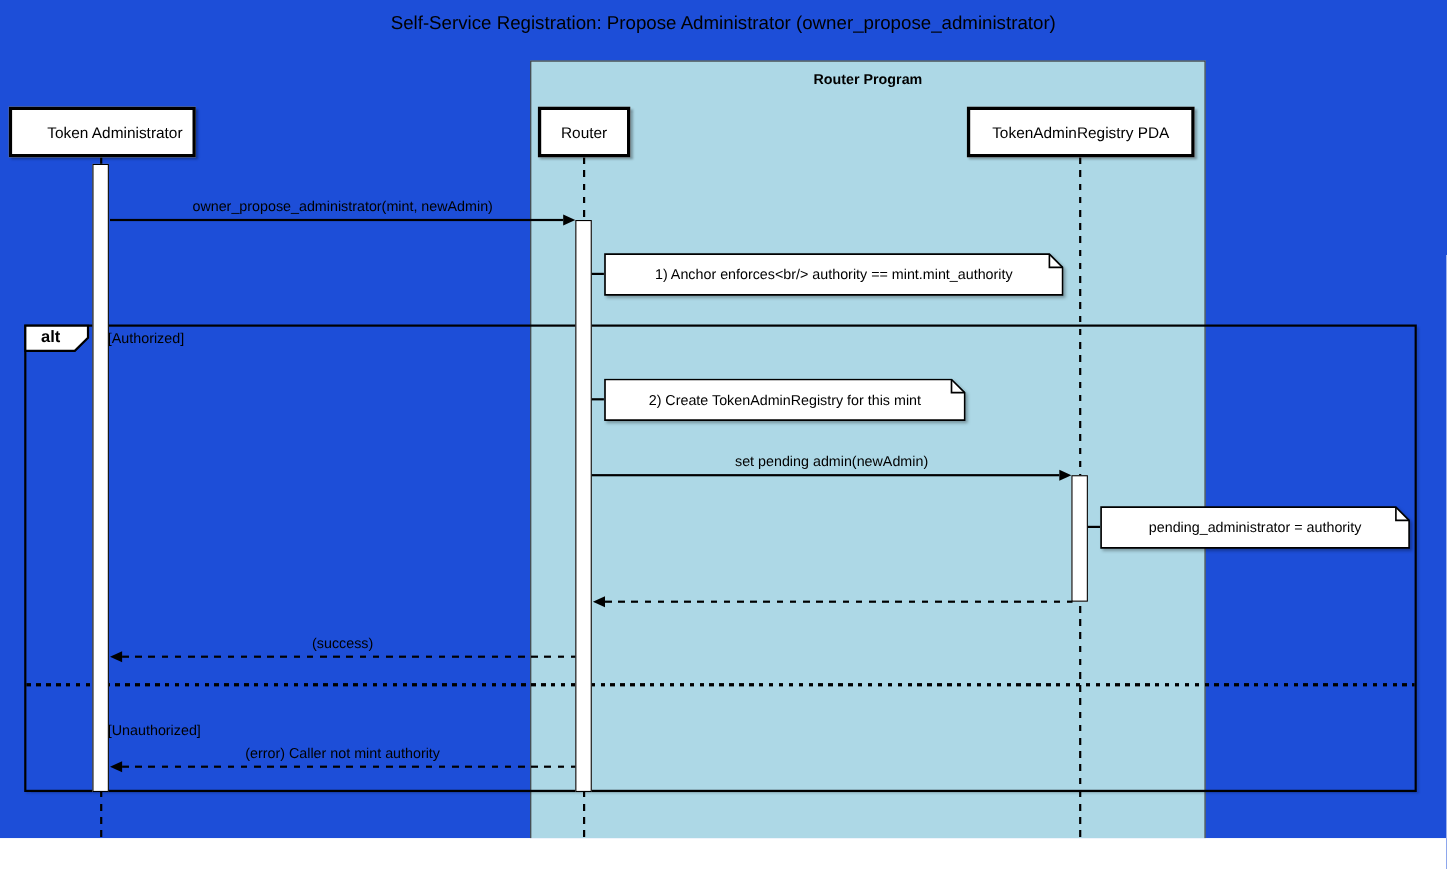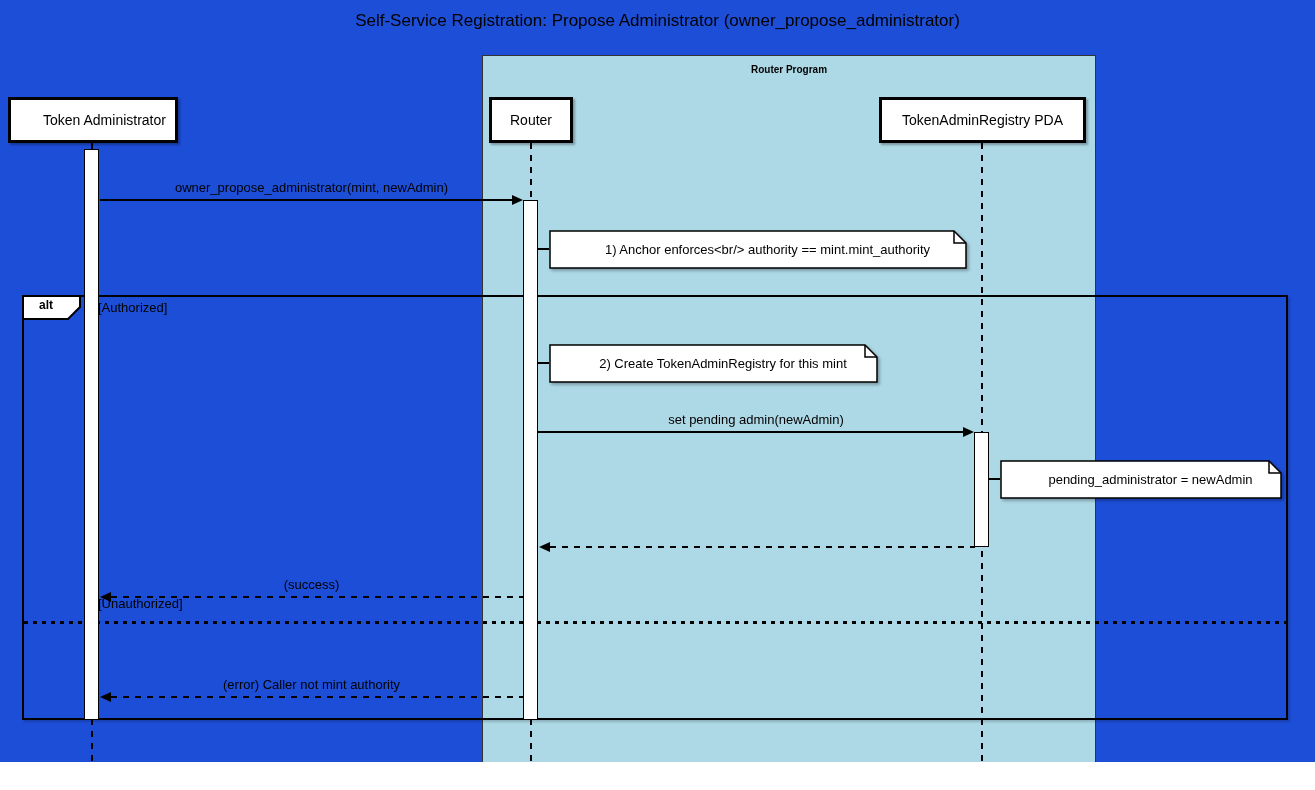--- a/index.html
+++ b/index.html
@@ -10,39 +10,39 @@
   .abs{position:absolute;}
   .title{
     top:11px;left:0;width:100%;text-align:center;font-size:17px;z-index:1;
   }
   .boundary{
     left:482px;top:55px;width:614px;height:724px;background:#ADD8E6;
     border:1px solid #333;box-sizing:border-box;z-index:0;
   }
   .boundary-label{
     left:482px;top:64px;width:614px;text-align:center;
-    font-weight:bold;font-size:10px;z-index:1;
+    font-weight:bold;font-size:13px;z-index:1;
   }
   .lifeline{
     width:2px;background:repeating-linear-gradient(180deg,#000 0 6px,transparent 6px 12px);
     z-index:1;
   }
   .frame{
     left:22px;top:295px;width:1266px;height:425px;border:2px solid #000;
     box-sizing:border-box;background:transparent;z-index:2;
     box-shadow:2px 2px 2px rgba(0,0,0,0.18);
   }
   .frame-divider{
     left:24px;top:621px;width:1262px;height:3px;z-index:2;
     background:repeating-linear-gradient(90deg,#000 0 4px,transparent 4px 9px);
   }
   .pentagon{left:22px;top:295px;z-index:3;}
   .pentagon-label{
     left:22px;top:298px;width:48px;text-align:center;
-    font-weight:bold;font-size:12px;z-index:4;
+    font-weight:bold;font-size:15px;z-index:4;
   }
   .condition{font-weight:normal;font-size:13px;z-index:3;}
   .activation{
     width:15px;background:#fff;border:1.5px solid #000;box-sizing:border-box;z-index:3;
   }
   .participant{
     background:#fff;border:3px solid #000;box-sizing:border-box;z-index:4;
     display:flex;align-items:center;justify-content:center;font-size:14px;
     box-shadow:2px 2px 2px rgba(0,0,0,0.3);text-align:center;
   }
@@ -55,21 +55,21 @@
     font-size:13px;text-align:center;z-index:4;white-space:nowrap;
   }
   .arrow-right{
     width:0;height:0;border-top:5px solid transparent;border-bottom:5px solid transparent;
     border-left:11px solid #000;z-index:5;
   }
   .arrow-left{
     width:0;height:0;border-top:5px solid transparent;border-bottom:5px solid transparent;
     border-right:11px solid #000;z-index:5;
   }
-  .note{z-index:6;padding-left:19px;}
+  .note{z-index:6;}
   .note svg{position:absolute;left:0;top:0;filter:drop-shadow(2px 2px 1.5px rgba(0,0,0,0.3));}
   .note-text{
     position:absolute;left:0;top:0;width:100%;height:100%;
     display:flex;align-items:center;justify-content:center;
     font-size:13px;white-space:nowrap;
   }
   .note-connector{height:2px;background:#000;z-index:5;}
 </style>
 </head>
 <body>
@@ -85,21 +85,21 @@
   <div class="abs lifeline" style="left:530px;top:143px;height:632px;"></div>
   <div class="abs lifeline" style="left:981px;top:143px;height:632px;"></div>
 
   <div class="abs frame"></div>
   <div class="abs frame-divider"></div>
   <svg class="abs pentagon" width="60" height="26">
     <path d="M1,1 L58,1 L58,12 L46,24 L1,24 Z" fill="#ffffff" stroke="#000000" stroke-width="2"></path>
   </svg>
   <div class="abs pentagon-label">alt</div>
   <div class="abs condition" style="left:98px;top:300px;">[Authorized]</div>
-  <div class="abs condition" style="left:98px;top:596px;">[Unauthorized]</div>
+  <div class="abs condition" style="left:98px;top:656px;">[Unauthorized]</div>
 
   <div class="abs activation" style="left:84px;top:149px;height:571px;"></div>
   <div class="abs activation" style="left:523px;top:200px;height:520px;"></div>
   <div class="abs activation" style="left:974px;top:432px;height:115px;"></div>
 
   <div class="abs participant" style="left:8px;top:97px;width:170px;height:46px;padding-left:23px;">
     <span>Token Administrator</span>
   </div>
   <div class="abs participant" style="left:489px;top:97px;width:84px;height:46px;">
     <span>Router</span>
@@ -133,21 +133,21 @@
   <div class="abs msg-label" style="left:538px;top:412px;width:436px;">set pending admin(newAdmin)</div>
   <div class="abs msg-line-solid" style="left:538px;top:431px;width:425px;"></div>
   <div class="abs arrow-right" style="left:963px;top:427px;"></div>
 
   <div class="abs note-connector" style="left:989px;top:478px;width:11px;"></div>
   <div class="abs note" style="left:1000px;top:460px;width:282px;height:39px;">
     <svg width="282" height="39">
       <path d="M1,1 L269,1 L281,13 L281,38 L1,38 Z" fill="#ffffff" stroke="#000000" stroke-width="1.5"></path>
       <path d="M269,1 L269,13 L281,13" fill="none" stroke="#000000" stroke-width="1.5"></path>
     </svg>
-    <span class="note-text">pending_administrator = newAdmin</span>
+    <span class="note-text">pending_administrator = authority</span>
   </div>
 
   <div class="abs arrow-left" style="left:539px;top:542px;"></div>
   <div class="abs msg-line-dashed" style="left:550px;top:546px;width:425px;"></div>
 
   <div class="abs msg-label" style="left:100px;top:577px;width:423px;">(success)</div>
   <div class="abs arrow-left" style="left:100px;top:592px;"></div>
   <div class="abs msg-line-dashed" style="left:111px;top:596px;width:412px;"></div>
 
   <div class="abs msg-label" style="left:100px;top:677px;width:423px;">(error) Caller not mint authority</div>

